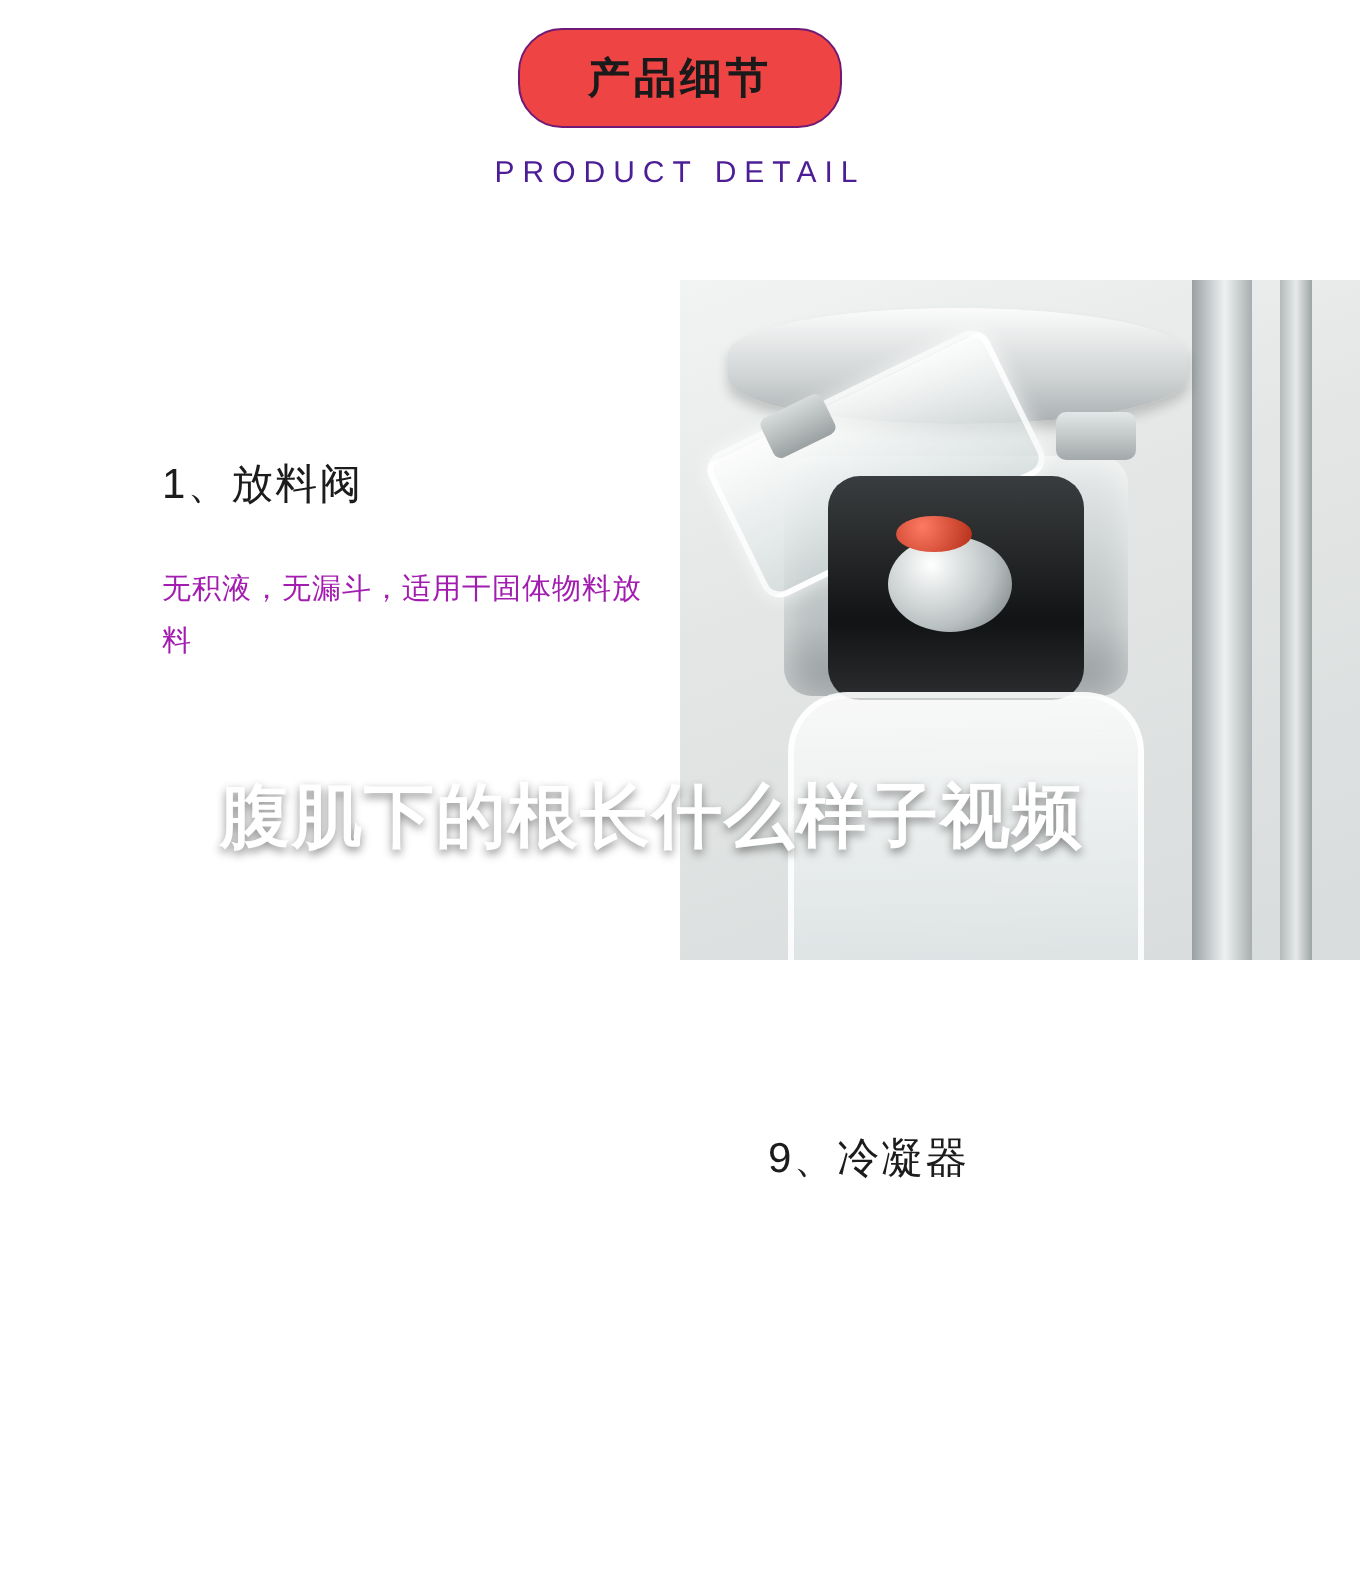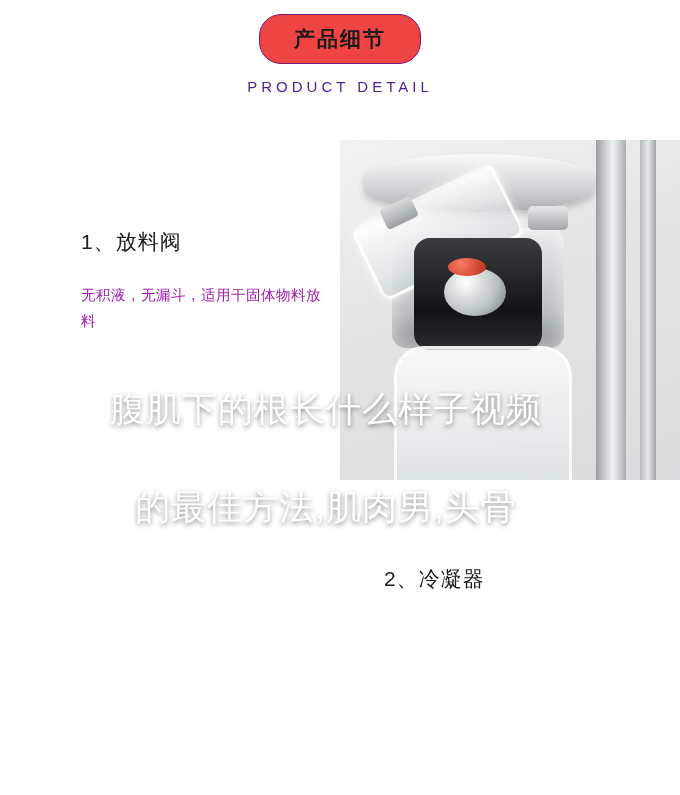--- a/index.html
+++ b/index.html
@@ -155,21 +155,21 @@
   }
 
   
   .watermark {
     position: absolute;
     left: 0;
     top: 335px;
     width: 652px;
     text-align: center;
     font-size: 35px;
-    font-weight: normal;
+    font-weight: bold;
     line-height: 49px;
     color: #ffffff;
     text-shadow: 0 2px 5px rgba(0,0,0,.45);
     letter-spacing: 1px;
     z-index: 50;
     pointer-events: none;
     white-space: pre-line;
   }
 </style>
 </head>
@@ -194,21 +194,20 @@
     <div class="p1-collar"></div>
     <div class="p1-glasstube"></div>
     <div class="p1-clamp"></div>
     <div class="p1-clamp2"></div>
     <div class="p1-hub"></div>
     <div class="p1-red"></div>
     <div class="p1-flask"></div>
   </div>
 
   <div class="cell cell-text" id="cell-text-2">
-    <p class="num-title">2、冷凝器</p>
+    <p class="num-title">9、冷凝器</p>
   </div>
 
 </div>
 
 <div class="watermark">
   <div>腹肌下的根长什么样子视频</div>
-  <div>的最佳方法,肌肉男,头骨</div>
 </div>
 
 </body></html>

